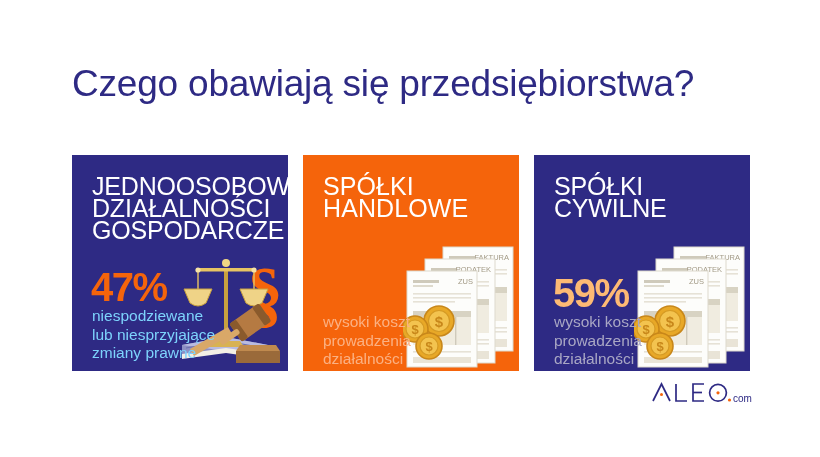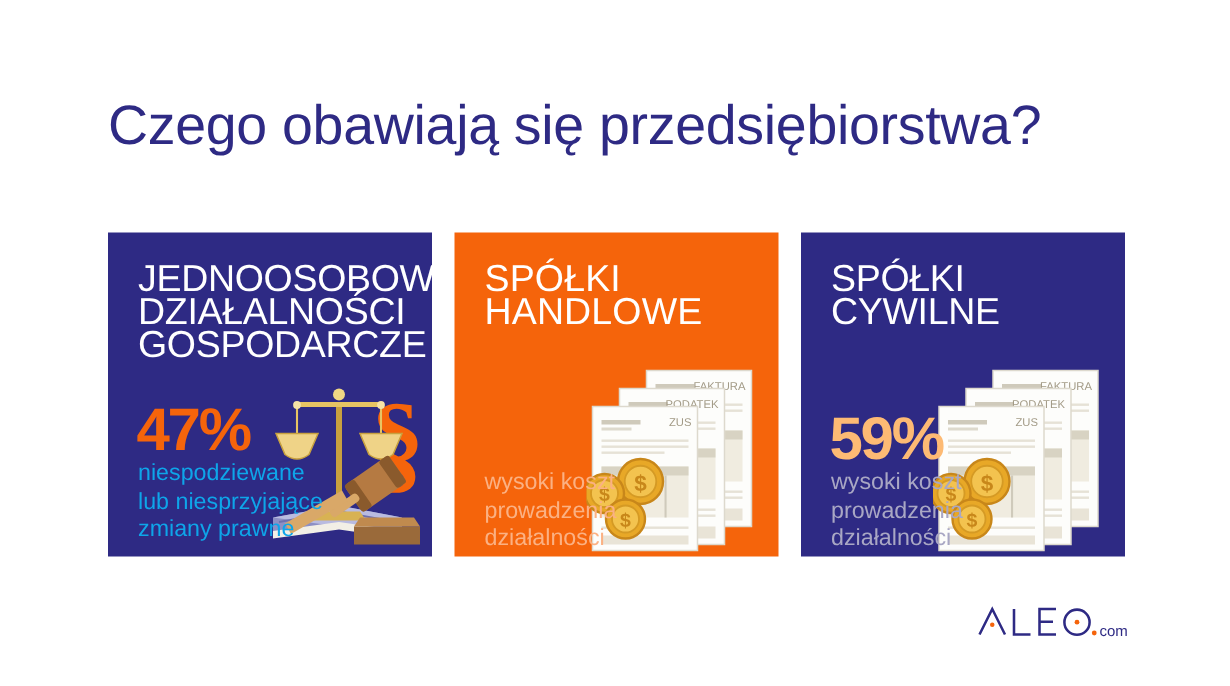--- a/index.html
+++ b/index.html
@@ -78,47 +78,47 @@
 
   .card-sub {
     position: absolute;
     left: 20px;
     z-index: 4;
     font-size: 15.5px;
     line-height: 18.5px;
     font-weight: 400;
     white-space: pre-line;
   }
-  .card1 .card-sub { top: 152px; color: #0ea5e9; }
+  .card1 .card-sub { top: 152px; color: #7dd3fc; }
   .card2 .card-sub { top: 158px; color: #fbb183; }
   .card3 .card-sub { top: 158px; color: #a9a7c4; }
 
   
   .illus {
     position: absolute;
     z-index: 2;
   }
   .illus-law {
     right: 0px;
     bottom: 0px;
     width: 112px;
     height: 130px;
   }
   .illus-docs {
-    right: 16px;
+    right: 4px;
     bottom: 0px;
     width: 112px;
     height: 128px;
   }
 
   
   .logo {
     position: absolute;
     left: 651px;
-    top: 402px;
+    top: 380px;
     width: 110px;
     height: 26px;
   }
 
   svg { display: block; }
 </style>
 </head>
 <body>
 
 <div class="page-title">Czego obawiają się przedsiębiorstwa?</div>

